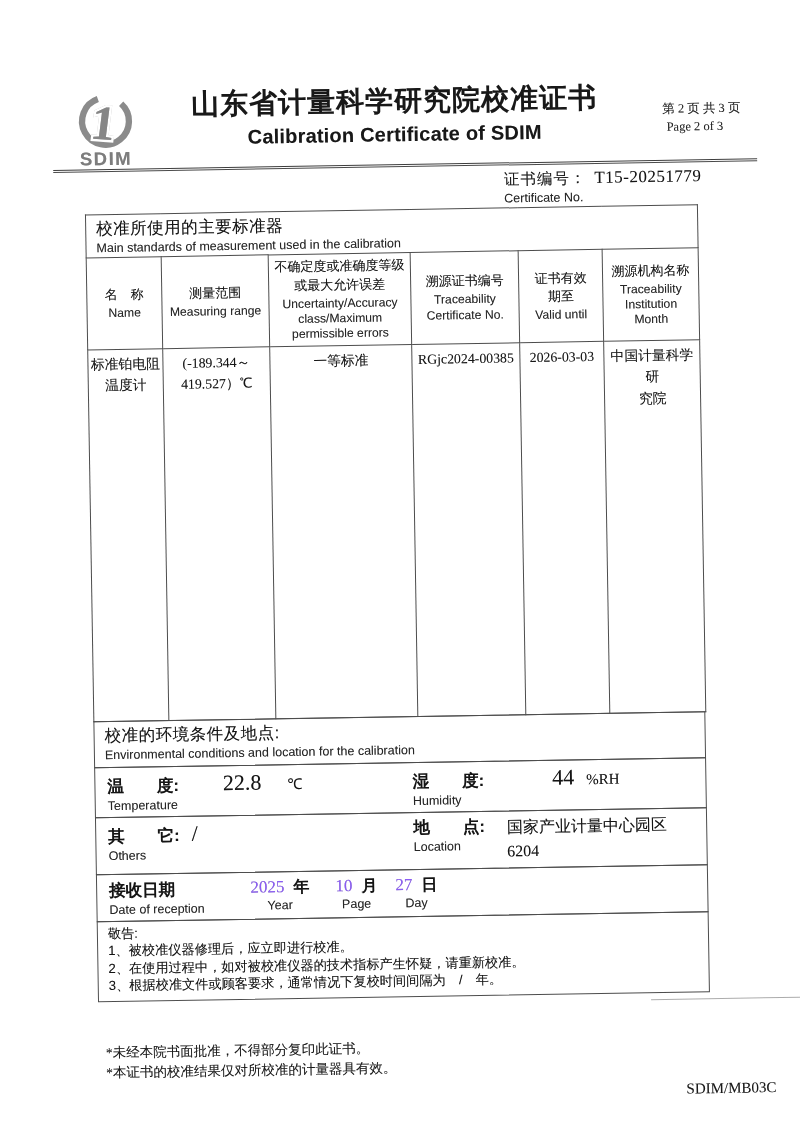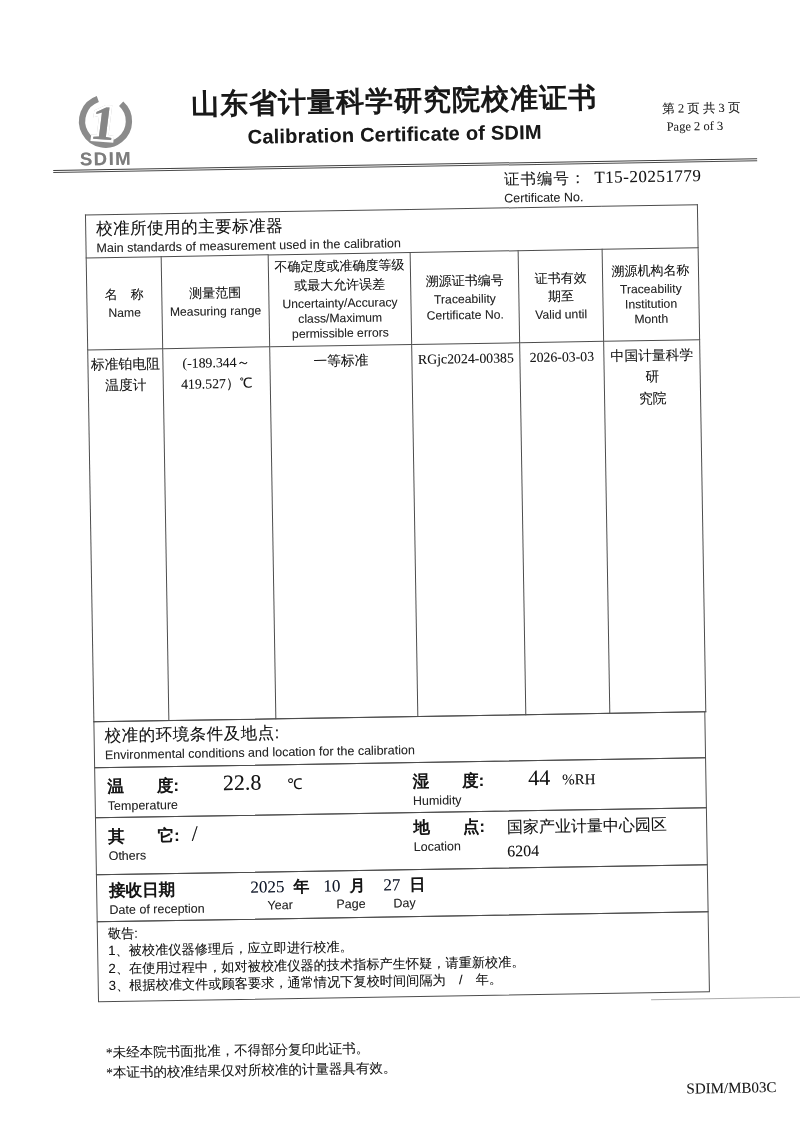--- a/index.html
+++ b/index.html
@@ -60,24 +60,24 @@
   .lv-val { font-family:"Liberation Serif", serif; font-size:22px; color:#141414; }
   .lv-unit { font-family:"Liberation Serif", serif; font-size:15px; color:#141414; }
   .lv-en { font-size:12.5px; color:#262626; margin-top:1px; }
   .loc-wrap { display:flex; }
   .loc-val { font-family:"Liberation Serif", serif; font-size:16px; line-height:1.5; white-space:pre-line; margin-left:22px; color:#141414; }
 
   
   .date-row { display:flex; padding:5px 0 4px 12px; }
   .dg { text-align:center; }
   .dg-top { display:flex; align-items:baseline; }
-  .dg-num { font-family:"Liberation Serif", serif; font-size:17px; color:#0f172a; }
+  .dg-num { font-family:"Liberation Serif", serif; font-size:17px; color:#8b5cf6; }
   .dg-unit { font-size:16px; font-weight:600; margin-left:9px; color:#141414; }
   .dg-en { font-size:12.5px; color:#262626; margin-top:0; }
-  .ml46{margin-left:46px;} .ml26{margin-left:14px;text-align:right;} .ml18{margin-left:18px;}
+  .ml46{margin-left:46px;} .ml26{margin-left:26px;} .ml18{margin-left:18px;}
 
   
   .notes { padding:3px 10px 6px; }
   .notes div { font-size:13.2px; font-weight:500; line-height:1.32; color:#141414; }
 
   .scan-line { height:1.4px; width:152px; background:#9d9d9d; margin-left:586px; margin-top:6px; opacity:0.85; }
 
   
   .foot { margin-top:34px; margin-left:40px; font-family:"Liberation Serif", serif; font-size:13.5px; line-height:1.45; color:#1a1a1a; }
   .form-code { text-align:right; margin-right:2px; margin-top:8px; font-family:"Liberation Serif", serif; font-size:15px; color:#1a1a1a; }
@@ -190,21 +190,21 @@
         <div class="lv-line">
           <span class="lv-lbl">温　　度:</span>
           <span class="lv-val" style="margin-left:44px">22.8</span>
           <span class="lv-unit" style="margin-left:26px">℃</span>
         </div>
         <div class="lv-en">Temperature</div>
       </div>
       <div class="half-r">
         <div class="lv-line">
           <span class="lv-lbl">湿　　度:</span>
-          <span class="lv-val" style="margin-left:44px">44</span>
+          <span class="lv-val" style="margin-left:68px">44</span>
           <span class="lv-unit" style="margin-left:12px">%RH</span>
         </div>
         <div class="lv-en">Humidity</div>
       </div>
     </div>
 
     <div class="sect-box row2">
       <div class="half-l">
         <div class="lv-line">
           <span class="lv-lbl">其　　它:</span>

